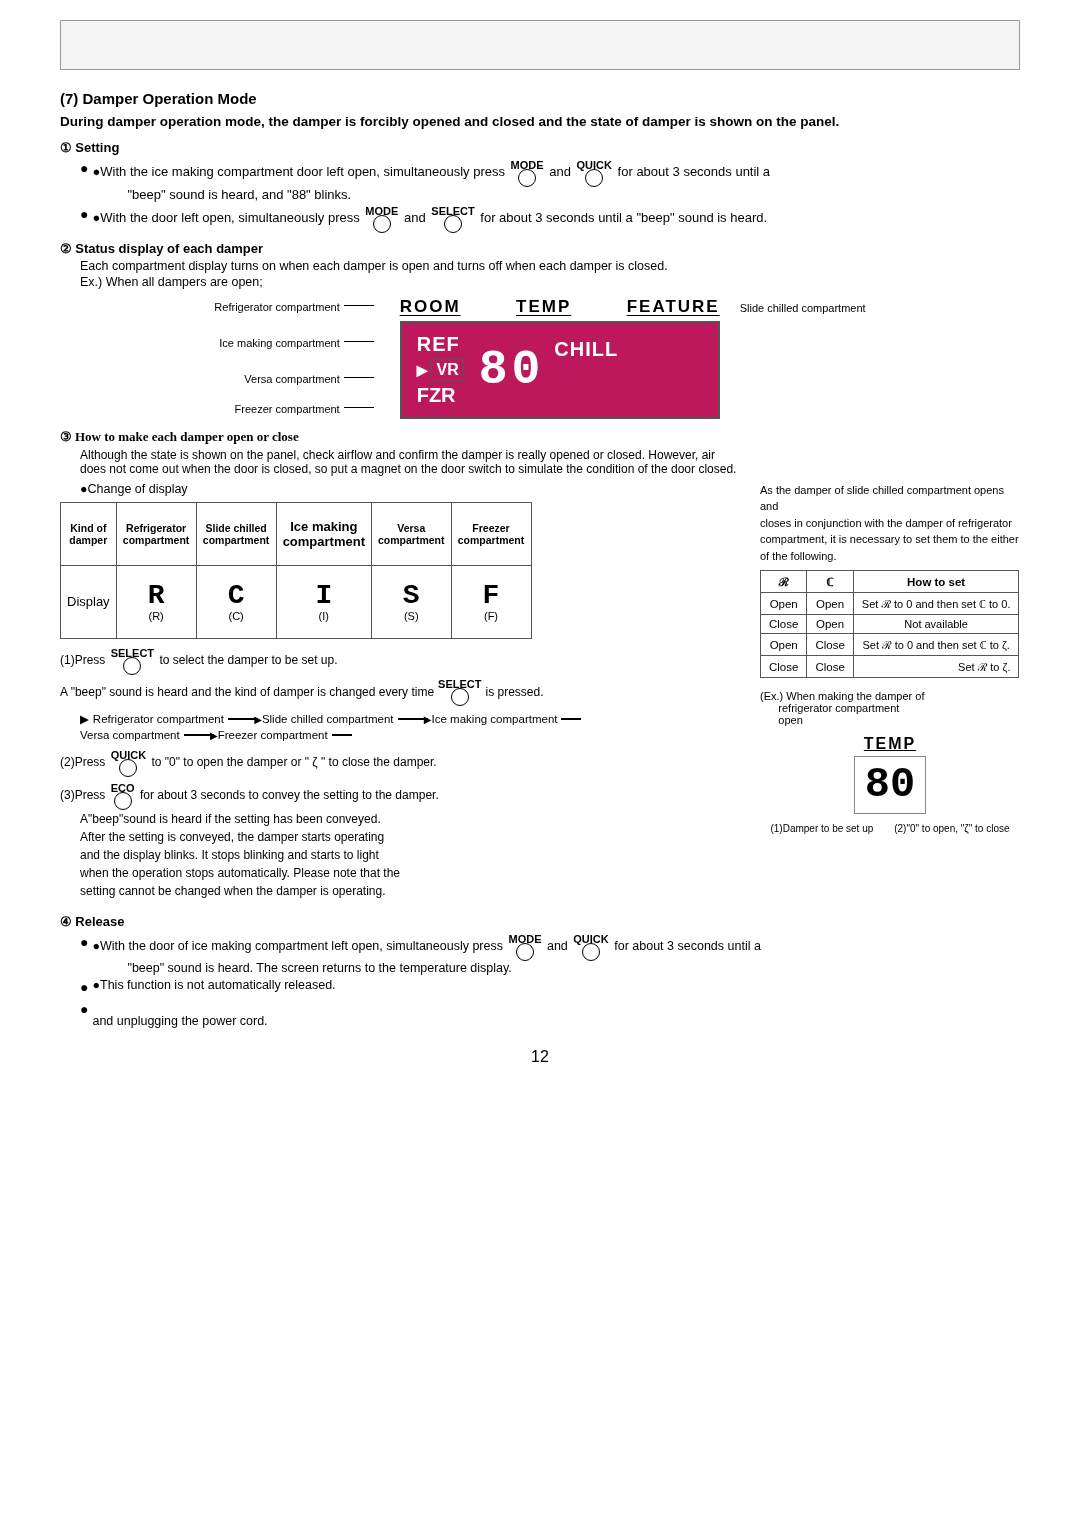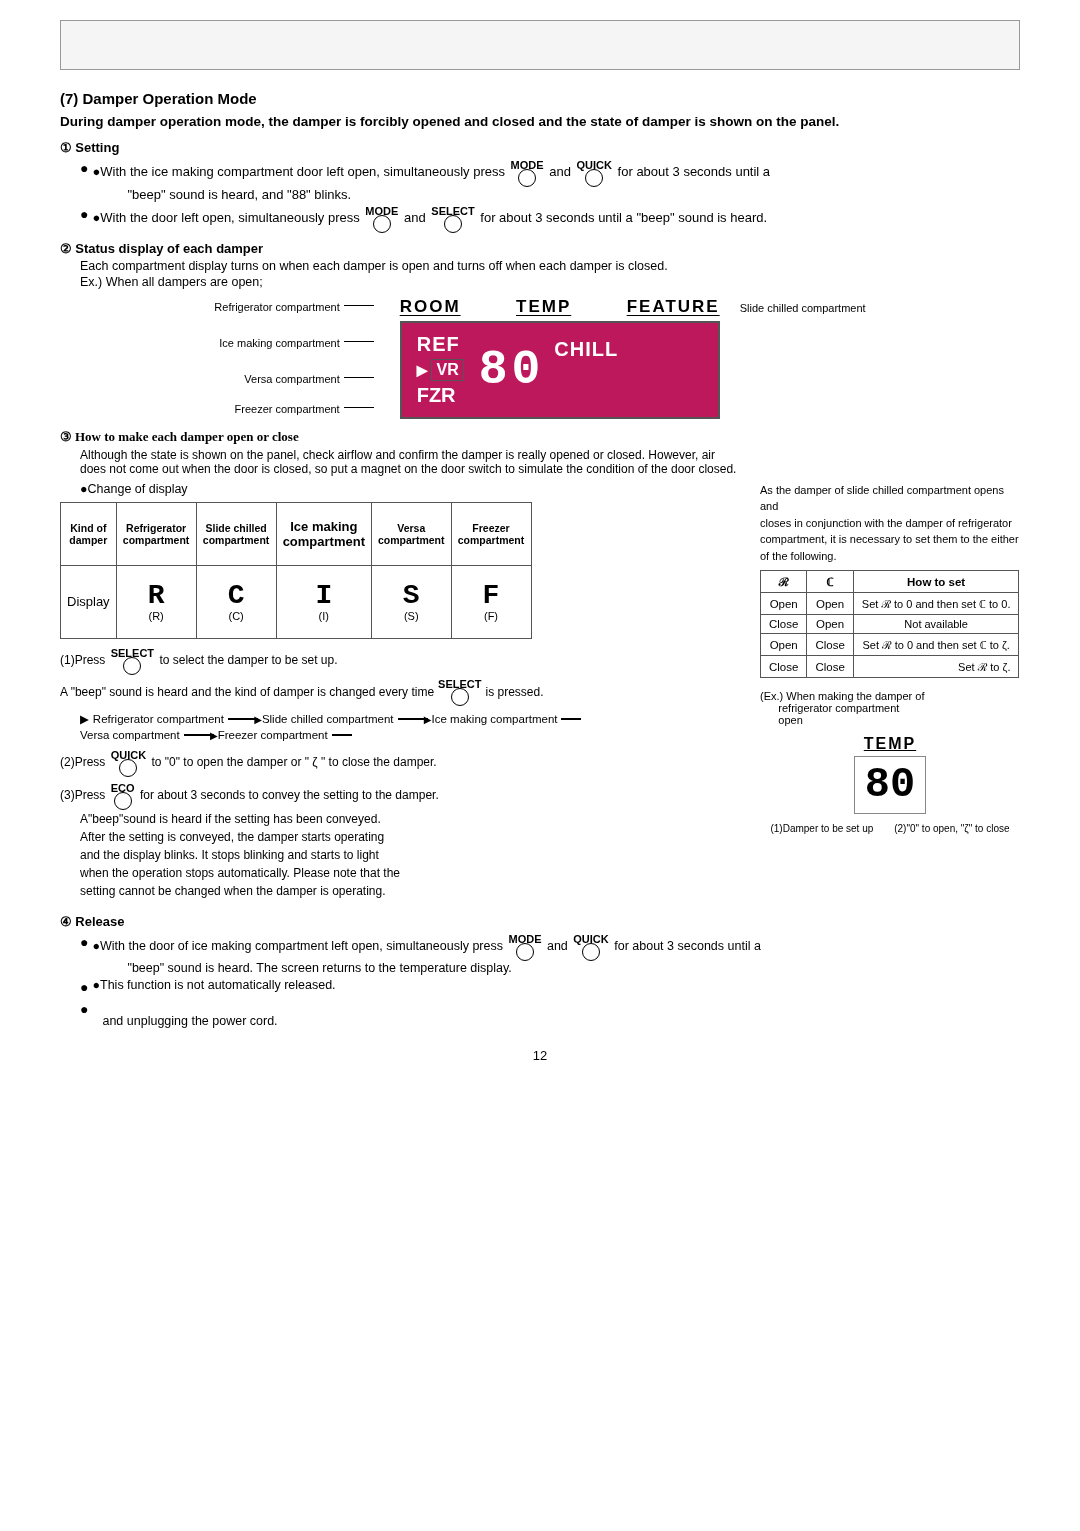--- a/index.html
+++ b/index.html
@@ -193,21 +193,21 @@
     .two-col {
       display: flex;
       gap: 30px;
       align-items: flex-start;
     }
     .col-left { flex: 1; }
     .col-right { width: 260px; }
     .page-num {
       text-align: center;
       margin-top: 20px;
-      font-size: 13px;
+      font-size: 16px;
     }
     .indent { margin-left: 20px; }
     .indent2 { margin-left: 35px; }
     .bold { font-weight: bold; }
   </style>
 </head>
 <body>
 
 <div class="top-bar"></div>
 
@@ -497,18 +497,18 @@
 
   <div class="bullet indent">
     <span class="bullet-dot">●</span>
     <span style="font-size:12.5px;">●This function is not automatically released.</span>
   </div>
 
   <div class="bullet indent">
     <span class="bullet-dot">●</span>
     <span style="font-size:12.5px;">
       <br>
-      <span style="margin-left:10px;">and unplugging the power cord.</span>
+      <span style="">and unplugging the power cord.</span>
     </span>
   </div>
 </div>
 
 <div class="page-num">12</div>
 
 </body></html>

